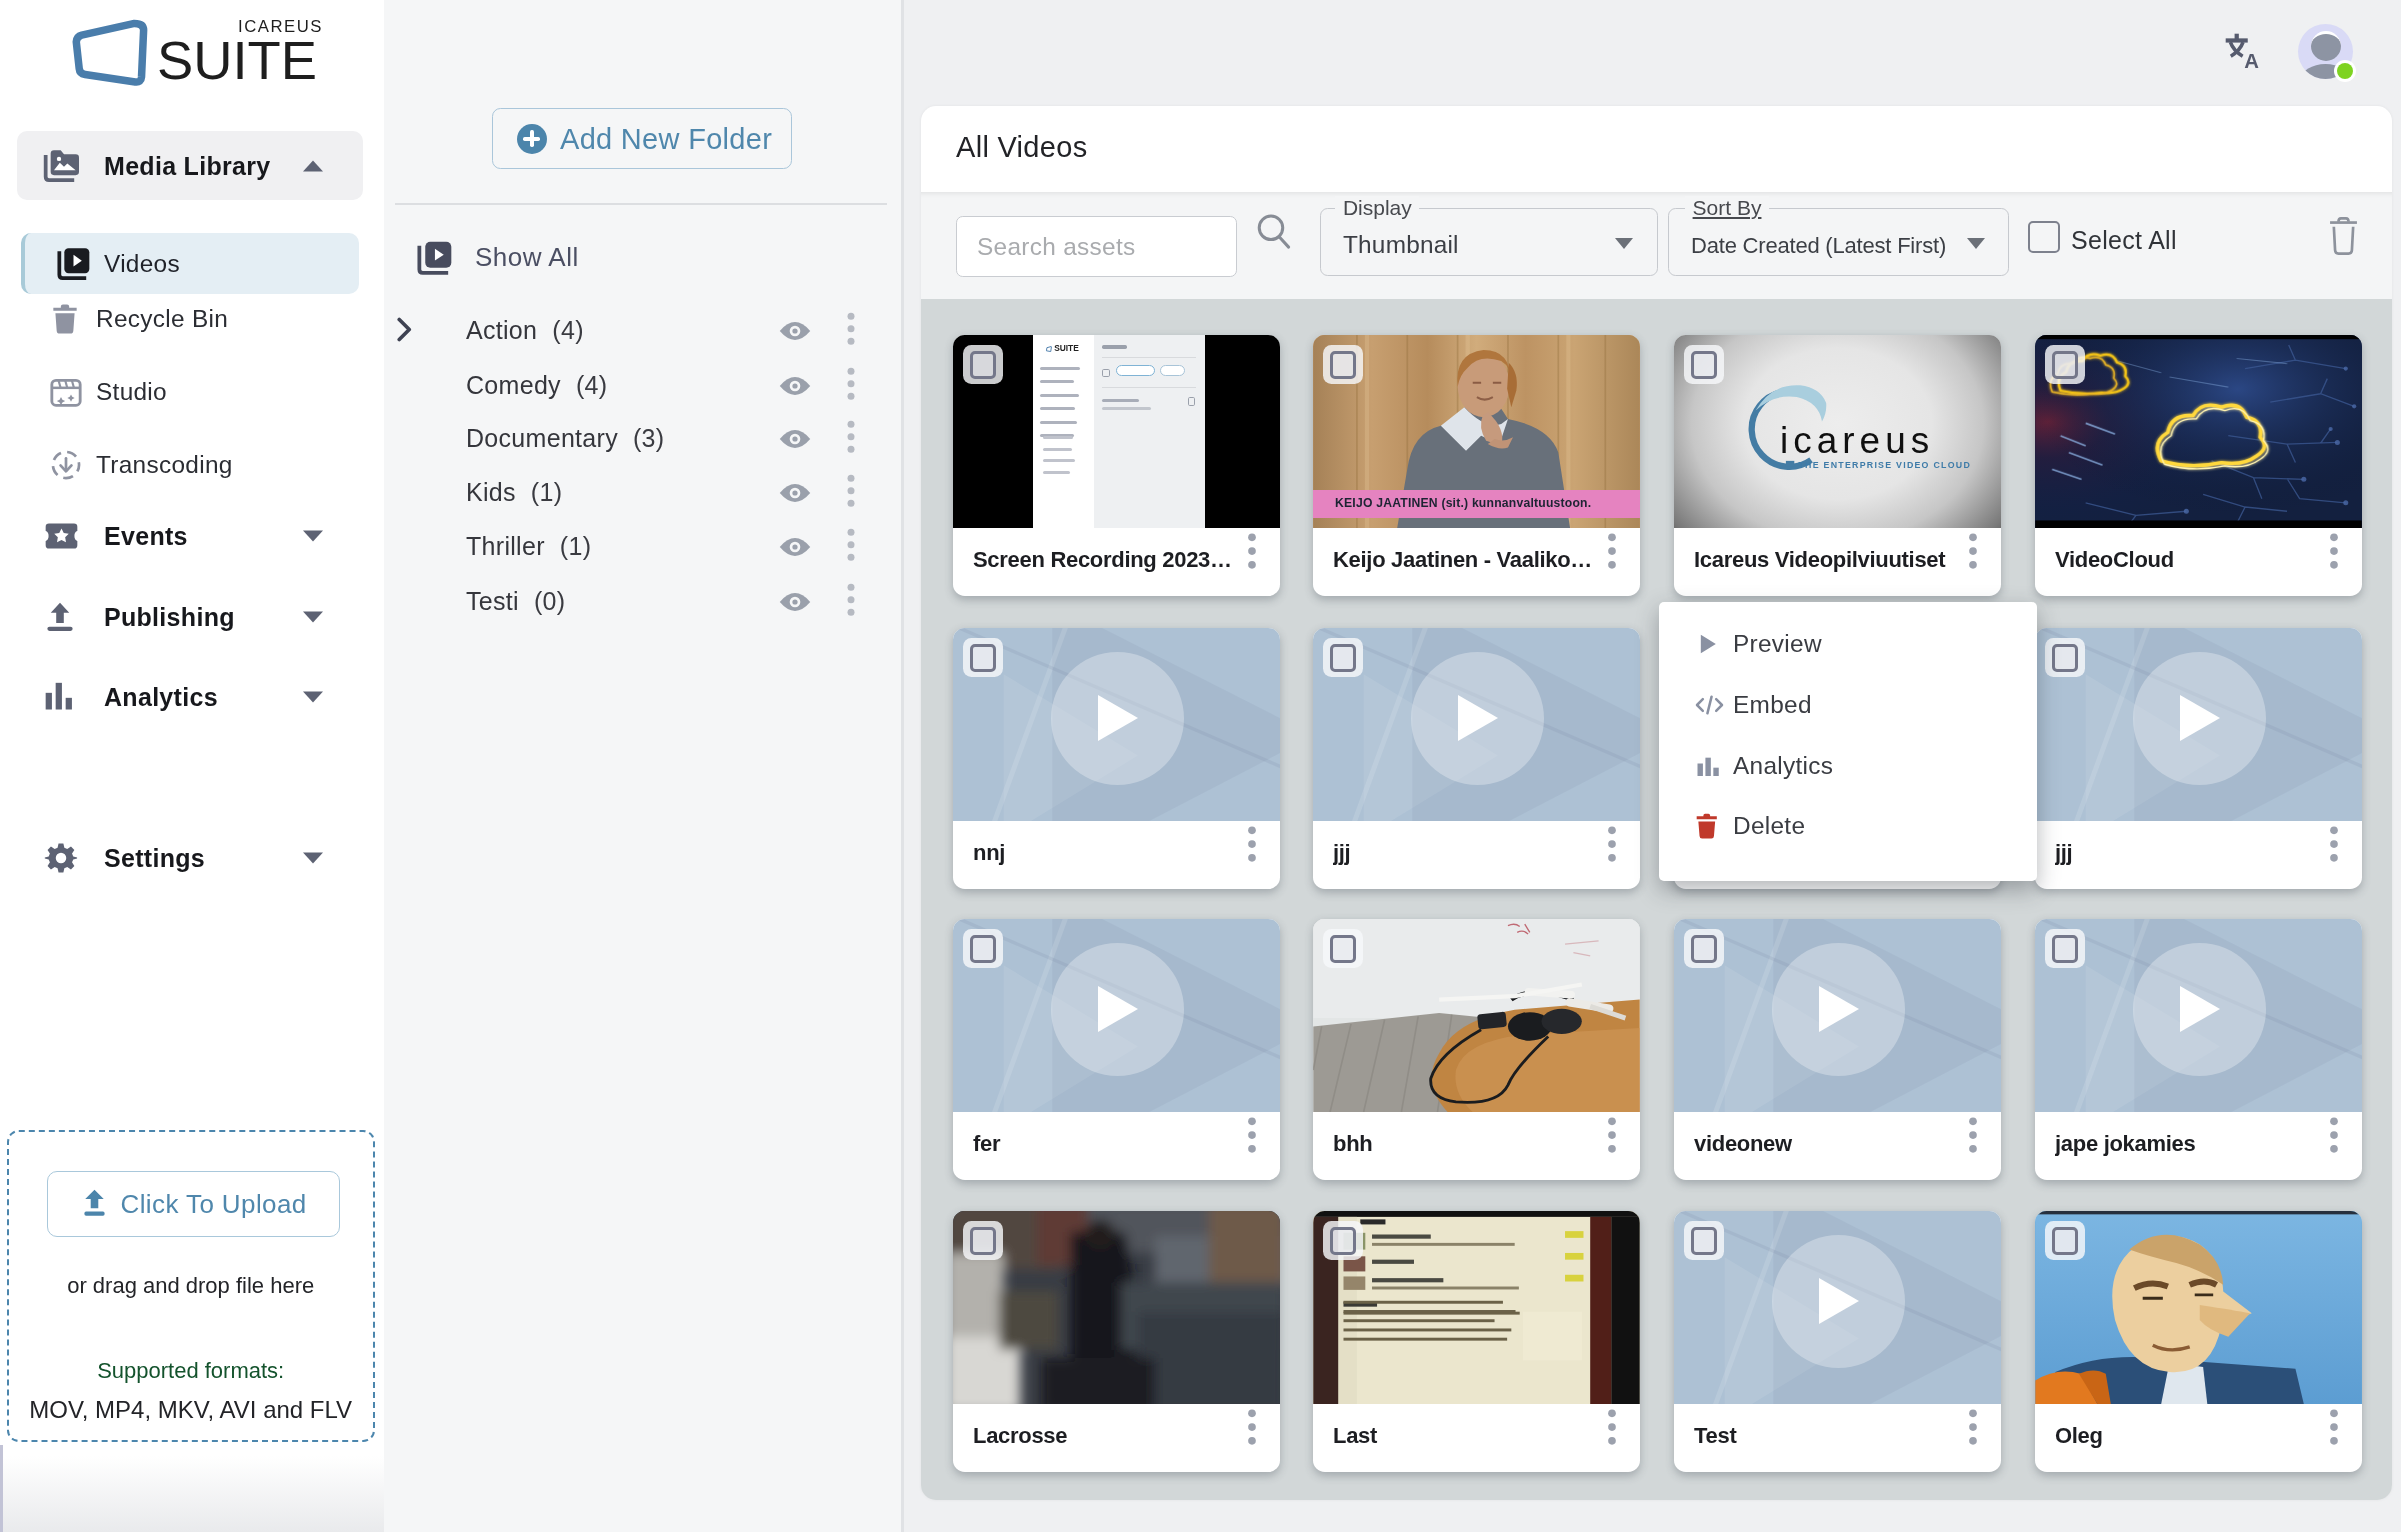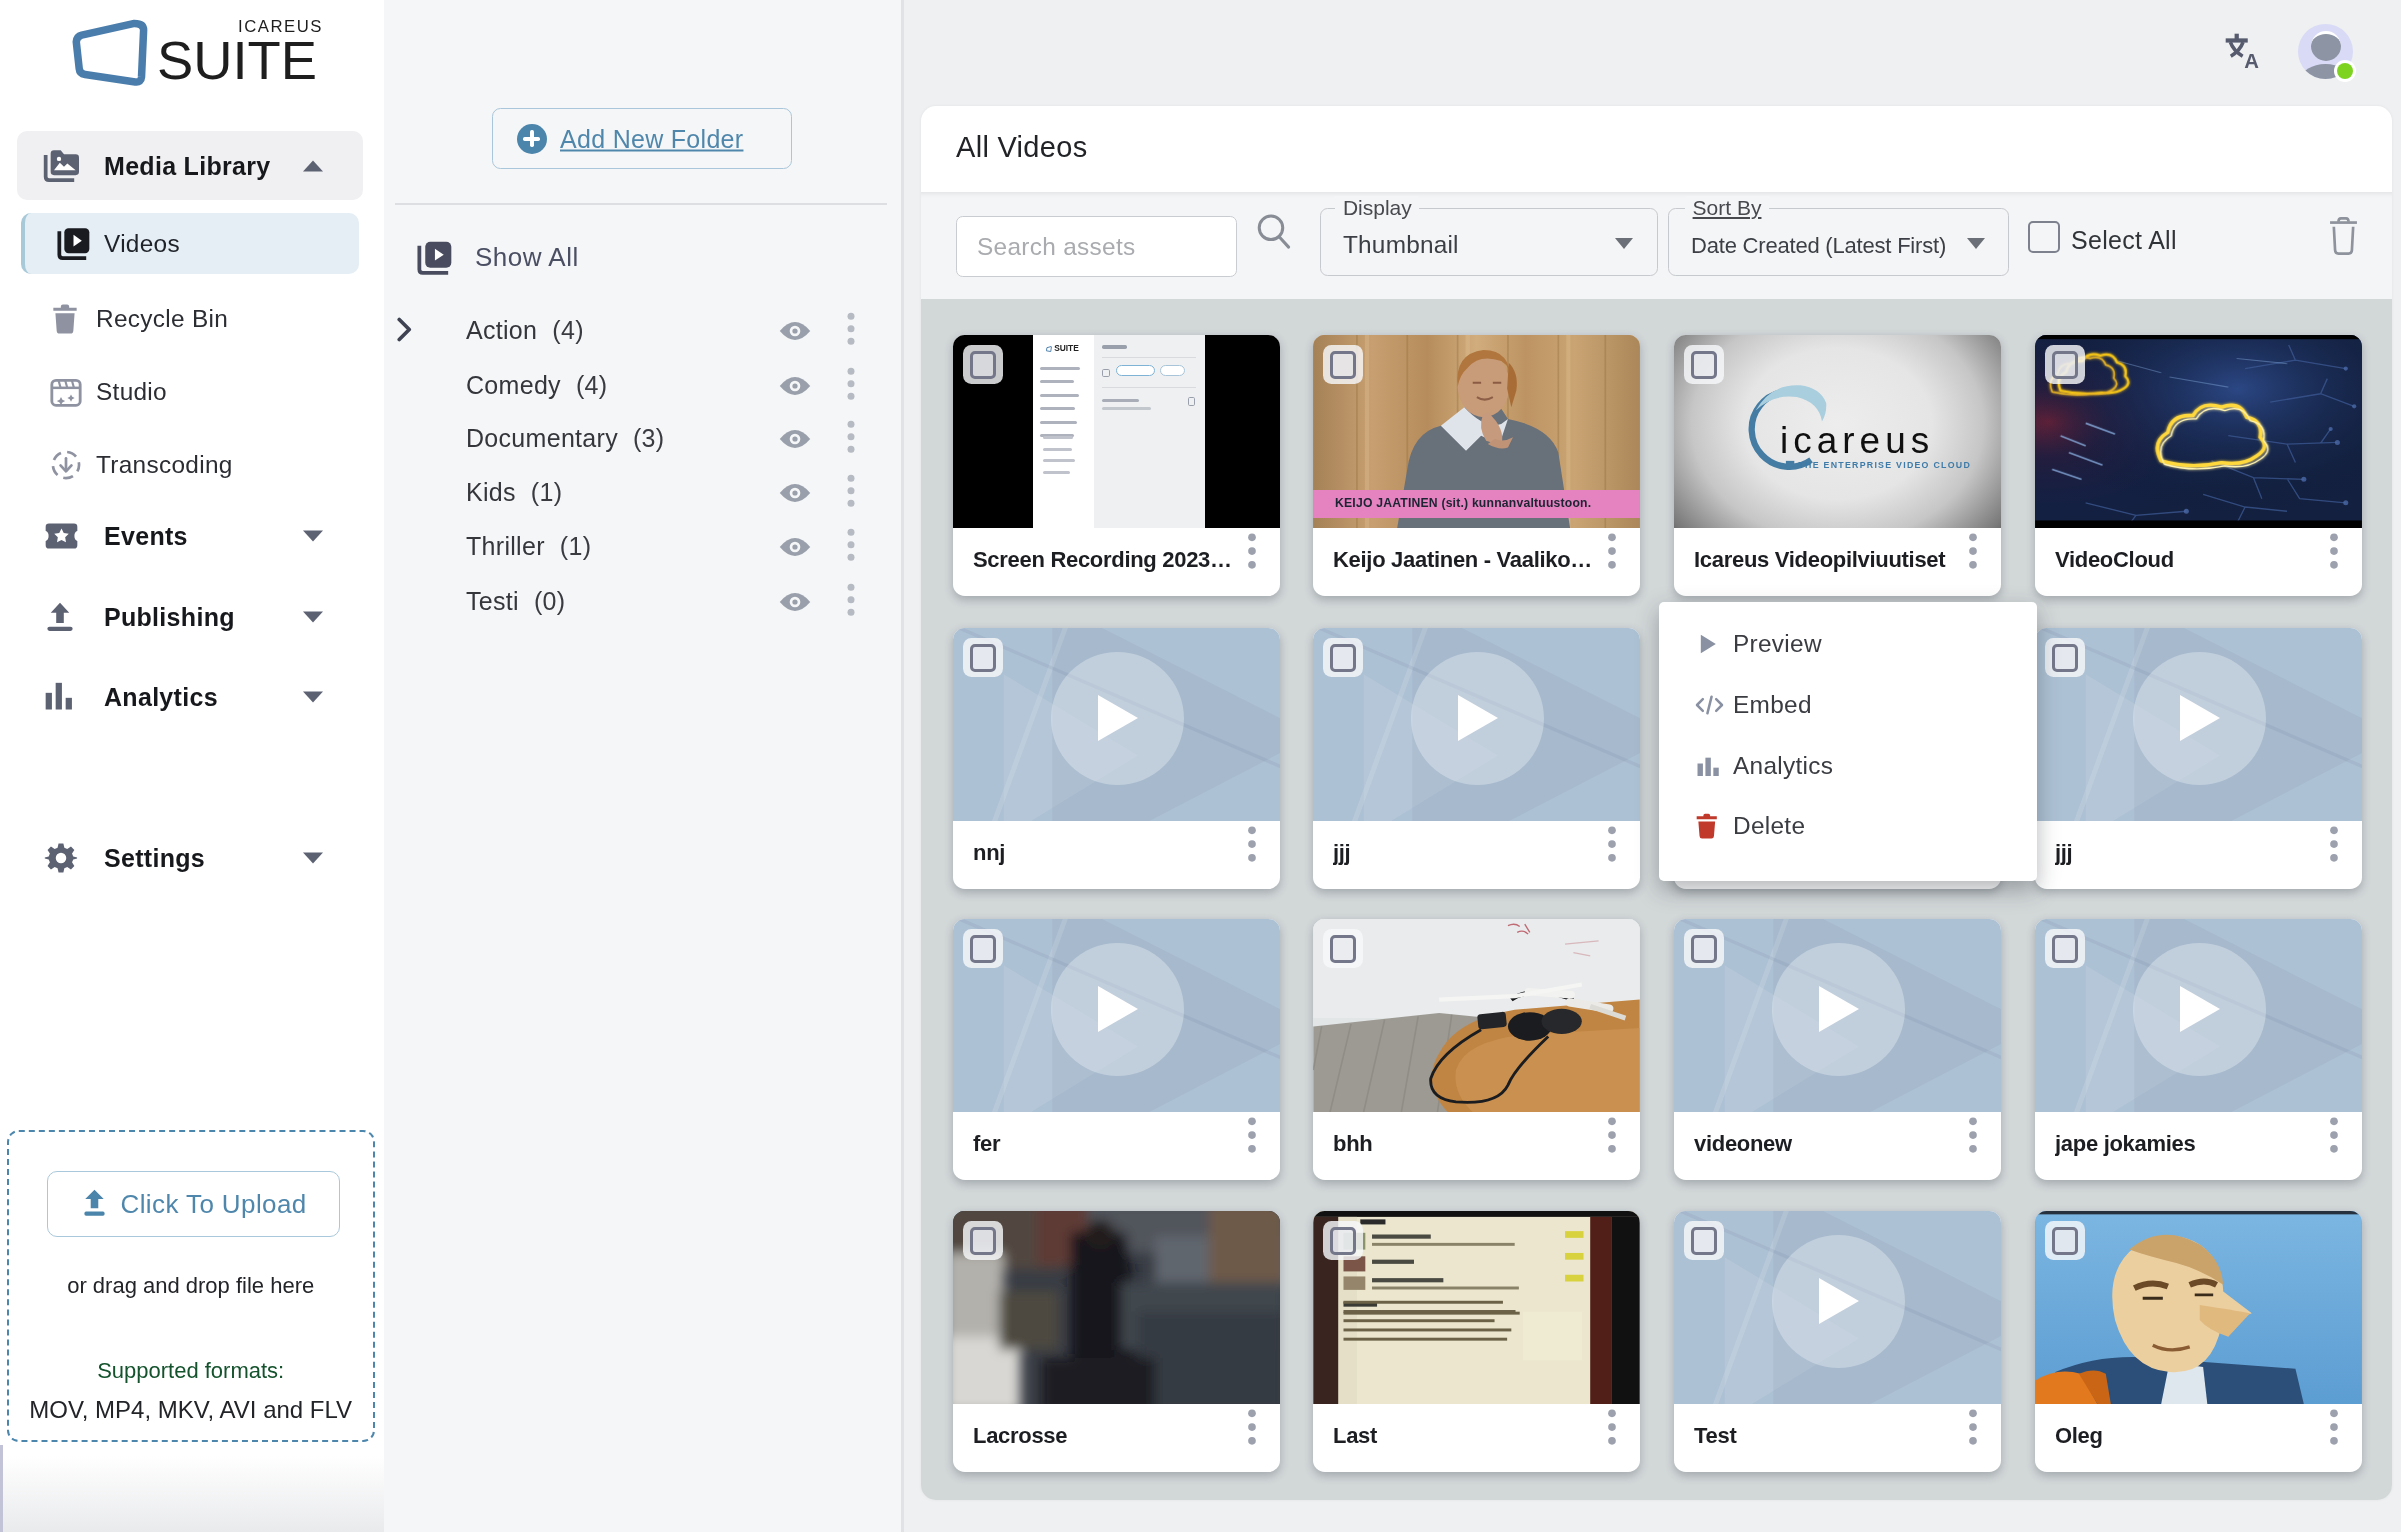--- a/index.html
+++ b/index.html
@@ -9,21 +9,21 @@
 #sidebar .fade { position:absolute; left:0; bottom:0; width:384px; height:76px;
   background:linear-gradient(180deg, rgba(255,255,255,0) 0%, #e9eaec 100%); }
 #sbbar { position:absolute; left:0; top:1445px; width:3.4px; height:87px; background:#c2c3d6; }
 
 #logo { position:absolute; left:67px; top:0px; }
 #col2 { position:absolute; left:384px; top:0; width:517px; height:1532px; background:#f5f6f7; }
 #vdiv { position:absolute; left:901px; top:0; width:2.5px; height:1532px; background:#e0e2e5; }
 
 .mrow { position:absolute; left:17px; width:346px; height:61px; }
 .mbox { background:#f0f0f2; border-radius:10px; height:69px; }
-.vbox { background:#e4eef4; border-radius:10px; border-left:4.2px solid #a8cad8; left:21px; width:338px; }
+.vbox { background:#e4eef4; border-radius:10px; border-left:4.2px solid #a8cad8; left:21px; width:338px;margin-top:20px; }
 .micon { position:absolute; top:50%; transform:translateY(-50%); display:flex; }
 .mtxt { position:absolute; left:87px; top:50%; transform:translateY(-50%);
   font-size:25px; color:#17181c; letter-spacing:0.3px; }
 .mtxt.b { font-weight:bold; }
 .mtxt.sub { font-size:24.4px; color:#2b2d33; font-weight:normal; }
 .arr { position:absolute; right:40px; top:50%; width:0; height:0; }
 .arr.up { border-left:10px solid transparent; border-right:10px solid transparent;
   border-bottom:11.8px solid #5d6273; transform:translateY(-50%); }
 .arr.down { border-left:10px solid transparent; border-right:10px solid transparent;
   border-top:11.8px solid #5d6273; transform:translateY(-50%); }
@@ -36,21 +36,21 @@
 #upload .drag { position:absolute; left:0; top:141px; width:100%; text-align:center;
   font-size:22px; color:#232428; }
 #upload .sup { position:absolute; left:0; top:226px; width:100%; text-align:center;
   font-size:22px; color:#14532d; }
 #upload .fmt { position:absolute; left:0; top:264px; width:100%; text-align:center;
   font-size:24px; color:#232428; }
 
 #addfolder { position:absolute; left:492px; top:108px; width:300px; height:61px;
   border:1.7px solid #aac6da; border-radius:8.4px; }
 #addfolder span { position:absolute; left:67px; top:50%; transform:translateY(-50%);
-  color:#4f87ac; font-size:25px; letter-spacing:0.3px;text-decoration:underline; }
+  color:#4f87ac; font-size:29px; letter-spacing:0.3px; }
 #addfolder .plus { position:absolute; left:23.5px; top:50%; transform:translateY(-50%);
   width:30px; height:30px; border-radius:50%; background:#4c85ab; }
 #addfolder .plus:before { content:""; position:absolute; left:6.7px; top:13px; width:17px; height:4.2px; background:#fff; border-radius:1.7px; }
 #addfolder .plus:after { content:""; position:absolute; left:13px; top:6.7px; width:4.2px; height:17px; background:#fff; border-radius:1.7px; }
 #hdiv { position:absolute; left:395px; top:203px; width:492px; height:1.7px; background:#dcdee1; }
 
 #showall { position:absolute; left:416px; top:240px; }
 #showall span { position:absolute; left:59px; top:1.7px; font-size:26px; color:#4b4f63; letter-spacing:0.5px; white-space:nowrap; }
 
 .frow { position:absolute; left:384px; width:517px; height:54px; font-size:25px; }

